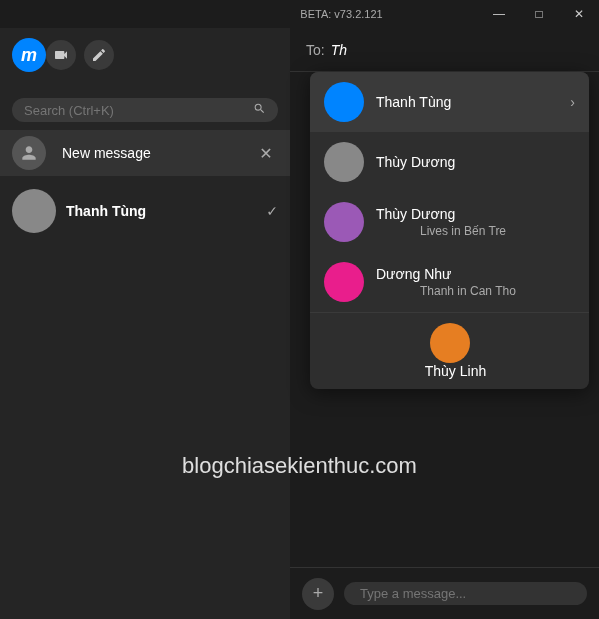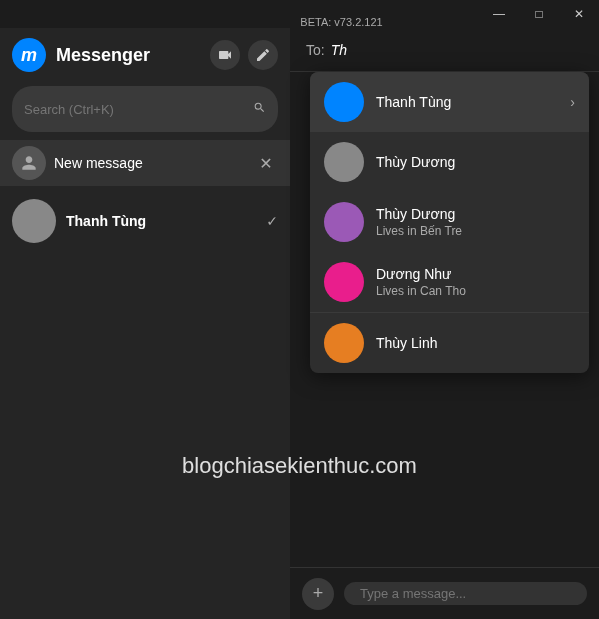--- a/index.html
+++ b/index.html
@@ -13,21 +13,21 @@
     }
 
     
     .title-bar {
       position: absolute;
       top: 0; right: 0;
       width: 515px;
       height: 28px;
       background: #1c1c1c;
       display: flex;
-      align-items: flex-end;
+      align-items: center;
       justify-content: flex-end;
       z-index: 100;
     }
     .title-bar-beta {
       position: absolute;
       left: 50%;
       transform: translateX(-50%);
       font-size: 11px;
       color: #aaa;
     }
@@ -106,27 +106,27 @@
       background: #3a3a3a;
       display: flex;
       align-items: center;
       justify-content: center;
       cursor: pointer;
       color: #ccc;
       font-size: 14px;
     }
 
     .search-bar {
-      margin: 4px 12px 8px 12px;
+      margin: 16px 12px 8px 12px;
       background: #3a3a3a;
       border-radius: 20px;
       display: flex;
       align-items: center;
       padding: 6px 12px;
-      height: 46px;
+      height: 24px;
     }
     .search-input {
       background: transparent;
       border: none;
       outline: none;
       color: #aaa;
       font-size: 13px;
       flex: 1;
     }
     .search-icon {
@@ -150,21 +150,21 @@
       display: flex;
       align-items: center;
       justify-content: center;
       flex-shrink: 0;
     }
     .new-message-label {
       color: #fff;
       font-size: 14px;
       font-weight: 500;
       flex: 1;
-      margin-left: 8px;
+      margin-left: 16px;
     }
     .close-btn {
       color: #aaa;
       font-size: 16px;
       cursor: pointer;
       width: 24px;
       height: 24px;
       display: flex;
       align-items: center;
       justify-content: center;
@@ -276,20 +276,21 @@
     }
     .suggestion-name {
       color: #fff;
       font-size: 14px;
       font-weight: 500;
     }
     .suggestion-sub {
       color: #aaa;
       font-size: 12px;
       margin-top: 2px;
+      margin-left: 44px;
     }
     .suggestion-arrow {
       color: #aaa;
       font-size: 14px;
     }
 
     
     .av-blue { background: #0084ff; }
     .av-gray { background: #888; }
     .av-purple { background: #9b59b6; }
@@ -361,21 +362,20 @@
 </div>
 
 <div class="app-container">
 
   <div class="sidebar">
 
     <div class="sidebar-header">
       <div class="app-logo">
         <span class="app-logo-icon">m</span>
       </div>
-      <span class="app-title">Messenger</span>
       <div class="header-icons">
         <div class="header-icon-btn">
           <svg width="16" height="16" viewBox="0 0 24 24" fill="currentColor">
               <path d="M17 10.5V7c0-.55-.45-1-1-1H4c-.55 0-1 .45-1 1v10c0 .55.45 1 1 1h12c.55 0 1-.45 1-1v-3.5l4 4v-11l-4 4z"></path>
             </svg>
         </div>
         <div class="header-icon-btn">
           <svg width="16" height="16" viewBox="0 0 24 24" fill="currentColor">
               <path d="M3 17.25V21h3.75L17.81 9.94l-3.75-3.75L3 17.25zM20.71 7.04c.39-.39.39-1.02 0-1.41l-2.34-2.34c-.39-.39-1.02-.39-1.41 0l-1.83 1.83 3.75 3.75 1.83-1.83z"></path>
             </svg>
@@ -441,25 +441,25 @@
         <div class="suggestion-info">
           <div class="suggestion-name">Thùy Dương</div>
           <div class="suggestion-sub">Lives in Bến Tre</div>
         </div>
       </div>
 
       <div class="suggestion-item">
         <div class="suggestion-avatar av-pink"></div>
         <div class="suggestion-info">
           <div class="suggestion-name">Dương Như</div>
-          <div class="suggestion-sub">Lives in Can Tho</div>
-        </div>
-      </div>
-
-      <div class="suggestion-item" style="border-top:1px solid #3a3a3a;">
+          <div class="suggestion-sub">Thanh in Can Tho</div>
+        </div>
+      </div>
+
+      <div class="suggestion-item" style="border-top:1px solid #3a3a3a;flex-direction:column;">
         <div class="suggestion-avatar av-orange"></div>
         <div class="suggestion-info">
           <div class="suggestion-name">Thùy Linh</div>
         </div>
       </div>
 
     </div>
 
     <div class="chat-body"></div>
 

